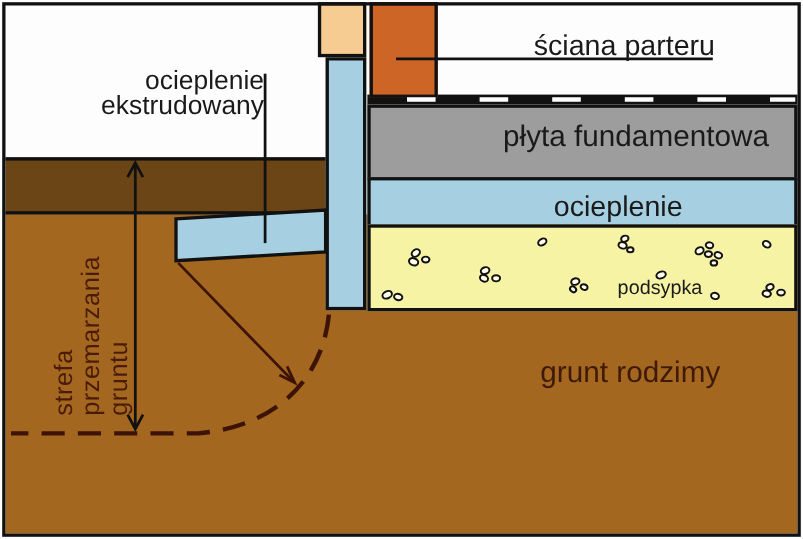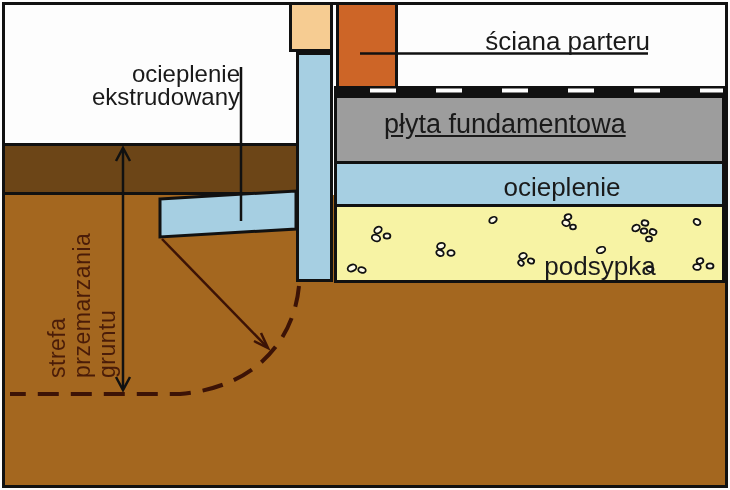--- a/index.html
+++ b/index.html
@@ -20,23 +20,23 @@
   #strip       {left:296px;top:52px;  width:37px;  height:230px;border:3px solid #111;}
   #floorblock  {left:289px;top:2px;   width:44px;  height:50px; border:3px solid #111;}
   #wallblock   {left:336px;top:2px;   width:62px;  height:87px; border:3px solid #111;}
   
   #overlay{position:absolute;left:0;top:0;width:730px;height:490px;pointer-events:none;}
   #overlay ellipse{stroke:#111;stroke-width:1.8;}
   
   .lbl{position:absolute;white-space:nowrap;}
   #lbl-polystyrene {left:40px; top:62px;  width:200px; text-align:right; font-size:24px; line-height:23px;}
   #lbl-wall        {left:478px;top:26px;  width:172px; text-align:right;font-size:26px;}
-  #lbl-slab        {left:384px;top:109px; width:275px; text-align:left;font-size:27px;text-decoration:underline;}
+  #lbl-slab        {left:424px;top:109px; width:275px; text-align:right;font-size:27px;}
   #lbl-insulation  {left:492px;top:172px; width:140px; text-align:center;font-size:26px;}
-  #lbl-bedding     {left:540px;top:251px; width:120px; text-align:center;font-size:26px;}
+  #lbl-bedding     {left:540px;top:251px; width:120px; text-align:center;font-size:18px;}
   #lbl-soil        {left:483px;top:323px; width:180px; text-align:center;font-size:27px;}
   #lbl-frost{
     left:7px;top:265px;width:151px;height:75px;
     transform:rotate(-90deg);
     font-size:23px;line-height:25px;text-align:left;letter-spacing:.5px;
     white-space:nowrap;
   }
   
   #frame{position:absolute;left:2px;top:2px;right:2px;bottom:2px;border:3px solid #111;pointer-events:none;}
 </style>
@@ -103,20 +103,21 @@
   </svg>
 
   <div class="lbl" id="lbl-polystyrene">
     <div>ocieplenie</div>
     <div>ekstrudowany</div>
   </div>
   <div class="lbl" id="lbl-wall">ściana parteru</div>
   <div class="lbl" id="lbl-slab">płyta fundamentowa</div>
   <div class="lbl" id="lbl-insulation">ocieplenie</div>
   <div class="lbl" id="lbl-bedding">podsypka</div>
+  <div class="lbl" id="lbl-soil" style="color: rgb(64, 26, 8);">grunt rodzimy</div>
   <div class="lbl" id="lbl-frost" style="color: rgb(74, 28, 8);">
     <div>strefa</div>
     <div>przemarzania</div>
     <div>gruntu</div>
   </div>
 
   <div id="frame"></div>
 </div>
 
 </body></html>

